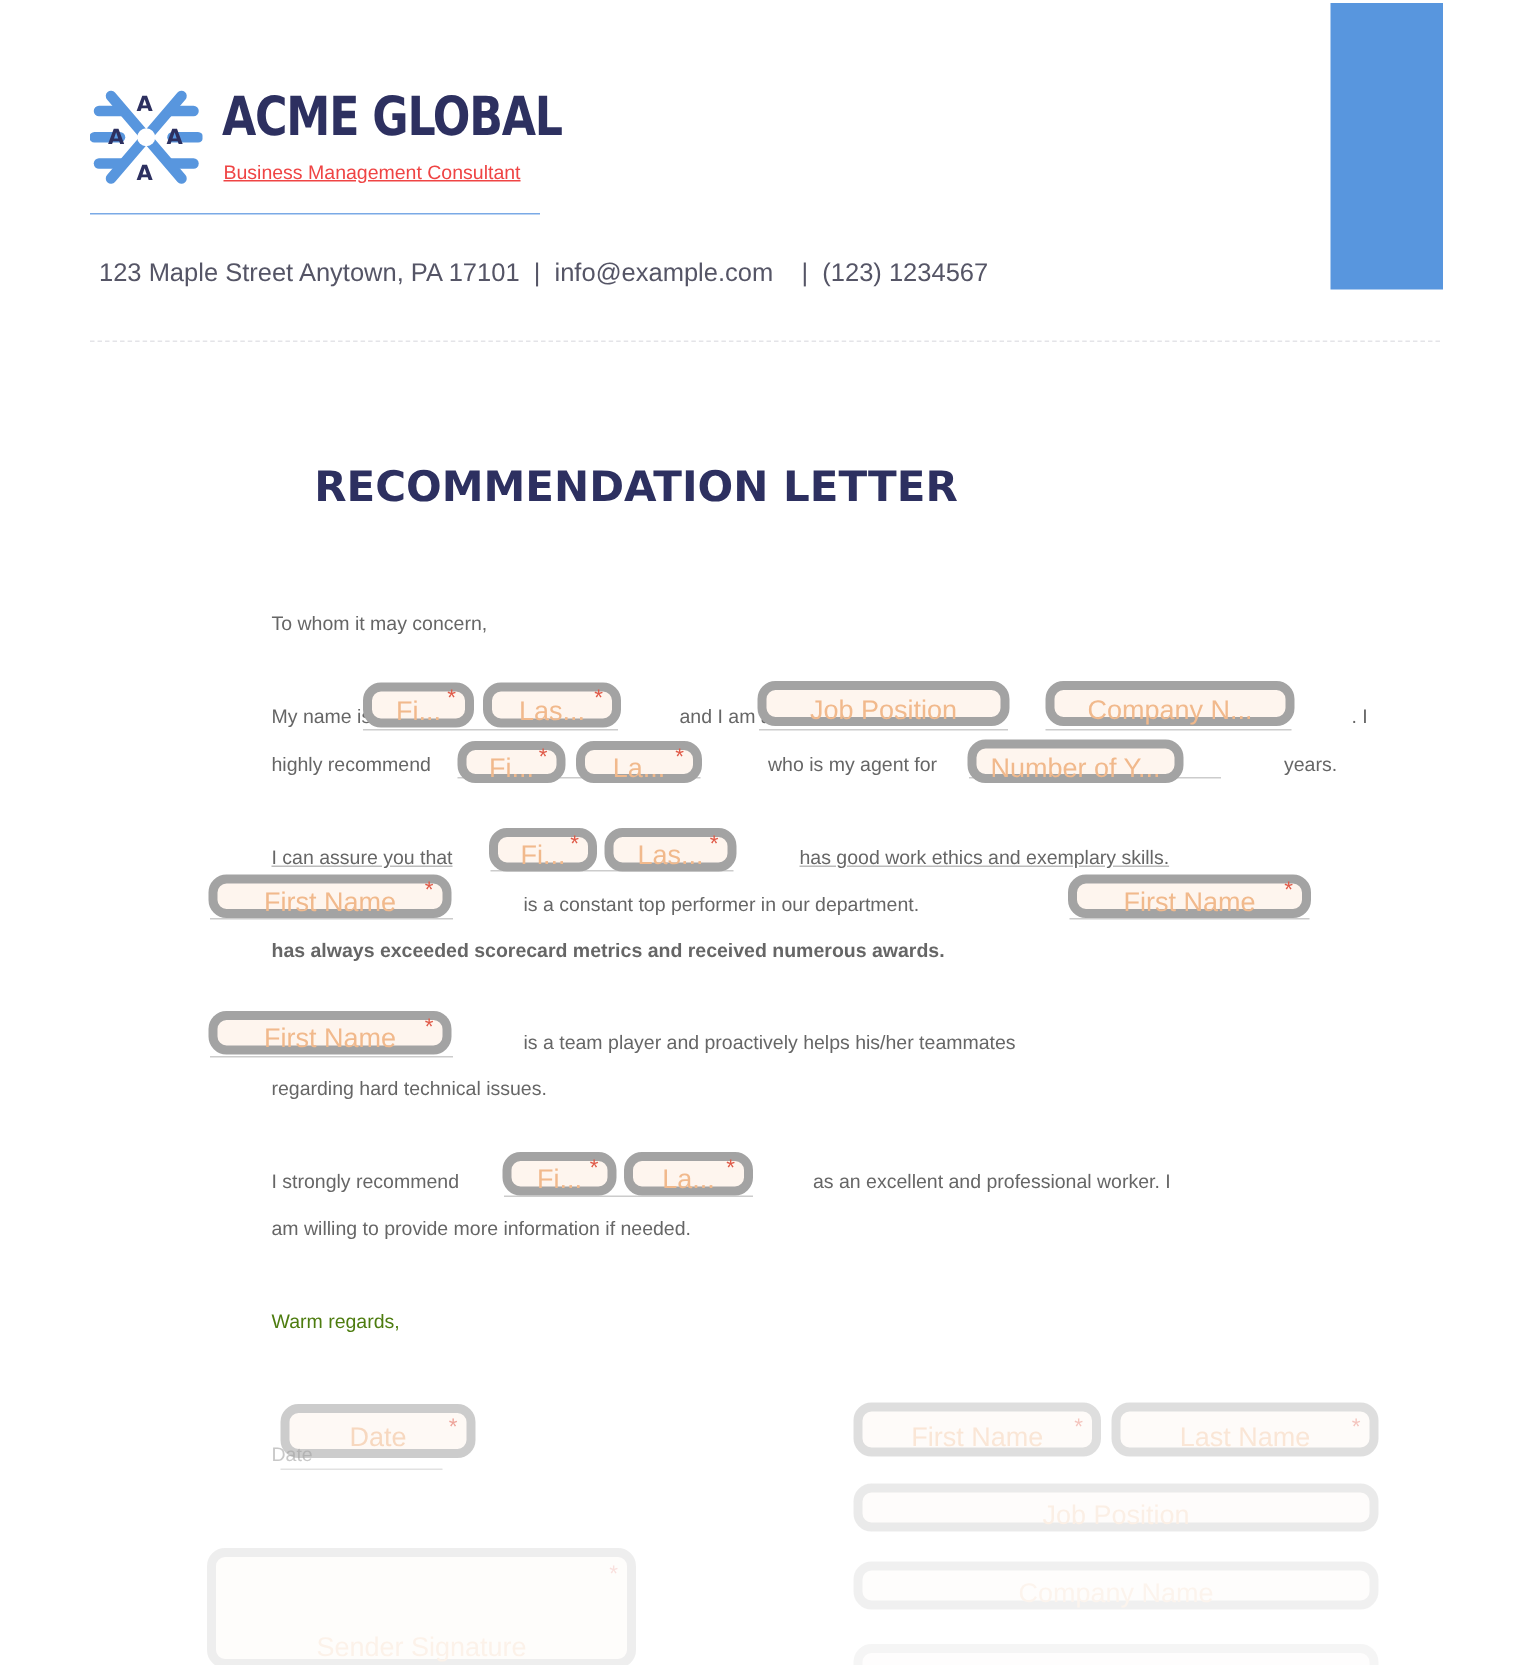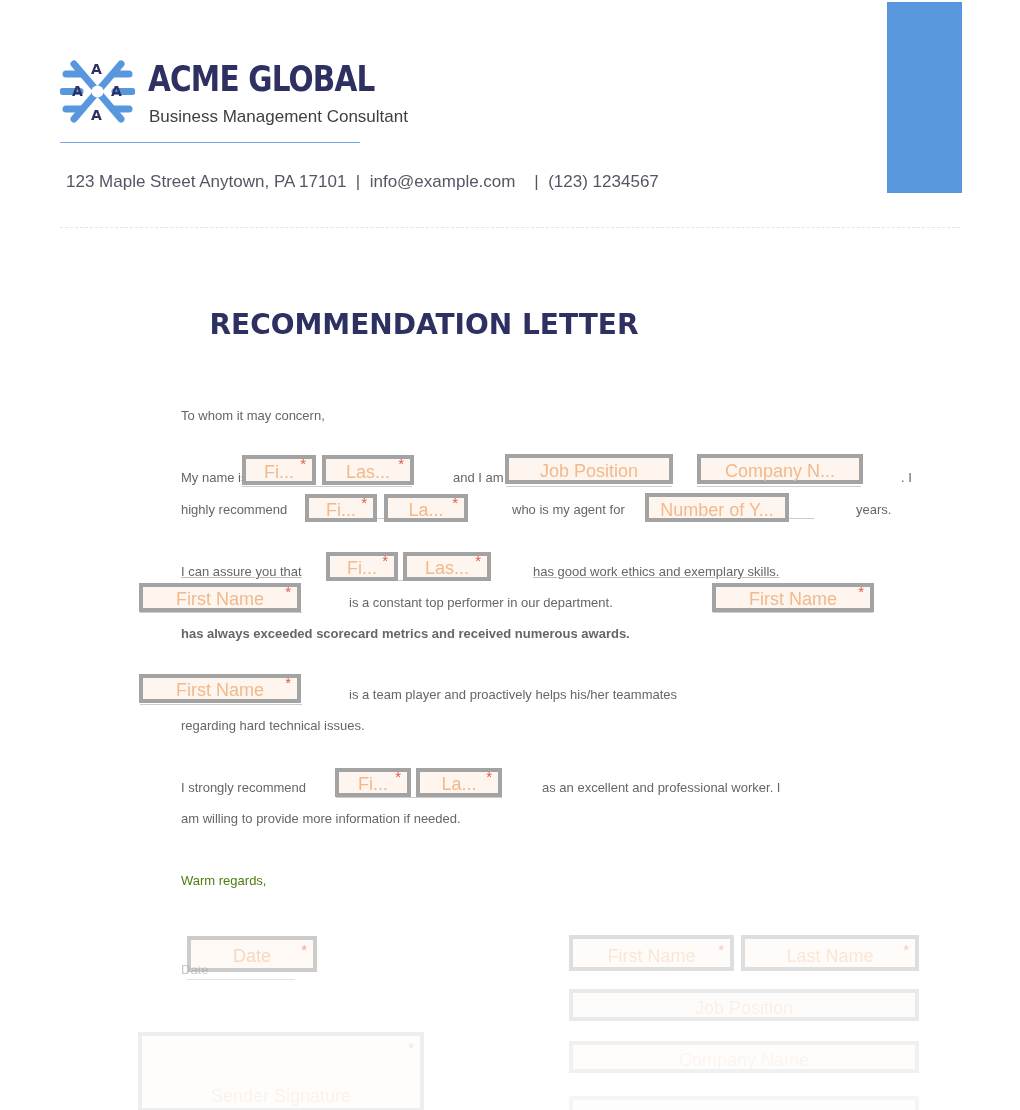--- a/index.html
+++ b/index.html
@@ -1,31 +1,31 @@
 <!DOCTYPE html>
 <html><head>
   <meta charset="utf-8">
   <style>
     html, body { margin: 0; padding: 0; background: #ffffff; }
     body { width: 1020px; height: 1110px; position: relative; overflow: hidden; font-family: "Liberation Sans", sans-serif; color: #666666; }
 
     .blue-bar { position: absolute; left: 887px; top: 2px; width: 75px; height: 191px; background: #5896de; }
     .logo { position: absolute; left: 60px; top: 54px; width: 75px; height: 75px; }
     .brand-name { position: absolute; left: 148px; top: 58px; font-family: "DejaVu Sans", sans-serif; font-size: 36px; font-weight: bold; color: #2d3060; letter-spacing: -1px; transform: scaleX(0.82); transform-origin: left top; white-space: nowrap; }
-    .brand-sub { position: absolute; left: 149px; top: 107px; font-size: 17px; color: #404040; white-space: nowrap; }
+    .brand-sub { position: absolute; left: 149px; top: 107px; font-size: 13px; color: #ef4444; white-space: nowrap; text-decoration: underline; }
     .logo-rule { position: absolute; left: 60px; top: 142px; width: 300px; height: 1px; background: #7aaae6; }
     .contact { position: absolute; left: 66px; top: 172px; font-size: 17px; color: #555566; white-space: pre; }
     .dash-rule { position: absolute; left: 60px; top: 227px; width: 900px; border-top: 1px dashed #e4e4e8; }
 
     .title { position: absolute; left: 0; width: 848px; top: 308px; text-align: center; font-family: "DejaVu Sans", sans-serif; font-size: 28px; font-weight: bold; color: #2d3060; letter-spacing: 0px; }
 
     .txt { position: absolute; font-size: 13px; color: #666666; white-space: nowrap; margin-left: 39px; }
     .faded { color: #999999; }
 
-    .field { position: absolute; box-sizing: border-box; border: 4px solid #a3a3a3; border-radius: 0; background: #fef5ee; color: #f1b98c; font-size: 18px; text-align: center; line-height: 26px; height: 30px; }
+    .field { position: absolute; box-sizing: border-box; border: 6px solid #a3a3a3; border-radius: 12px; background: #fef5ee; color: #f1b98c; font-size: 18px; text-align: center; line-height: 26px; height: 30px; }
     .field .ph { display: inline-block; }
     .field .req { position: absolute; right: 6px; top: -3px; color: #e05a48; font-size: 15px; line-height: 15px; }
     .underline { position: absolute; height: 1px; background: #cccccc; }
 
     .fade1 { opacity: 0.55; }
     .fade2 { opacity: 0.35; }
     .fade3 { opacity: 0.22; }
     .sig-box { height: 80px; }
   </style>
 </head>

